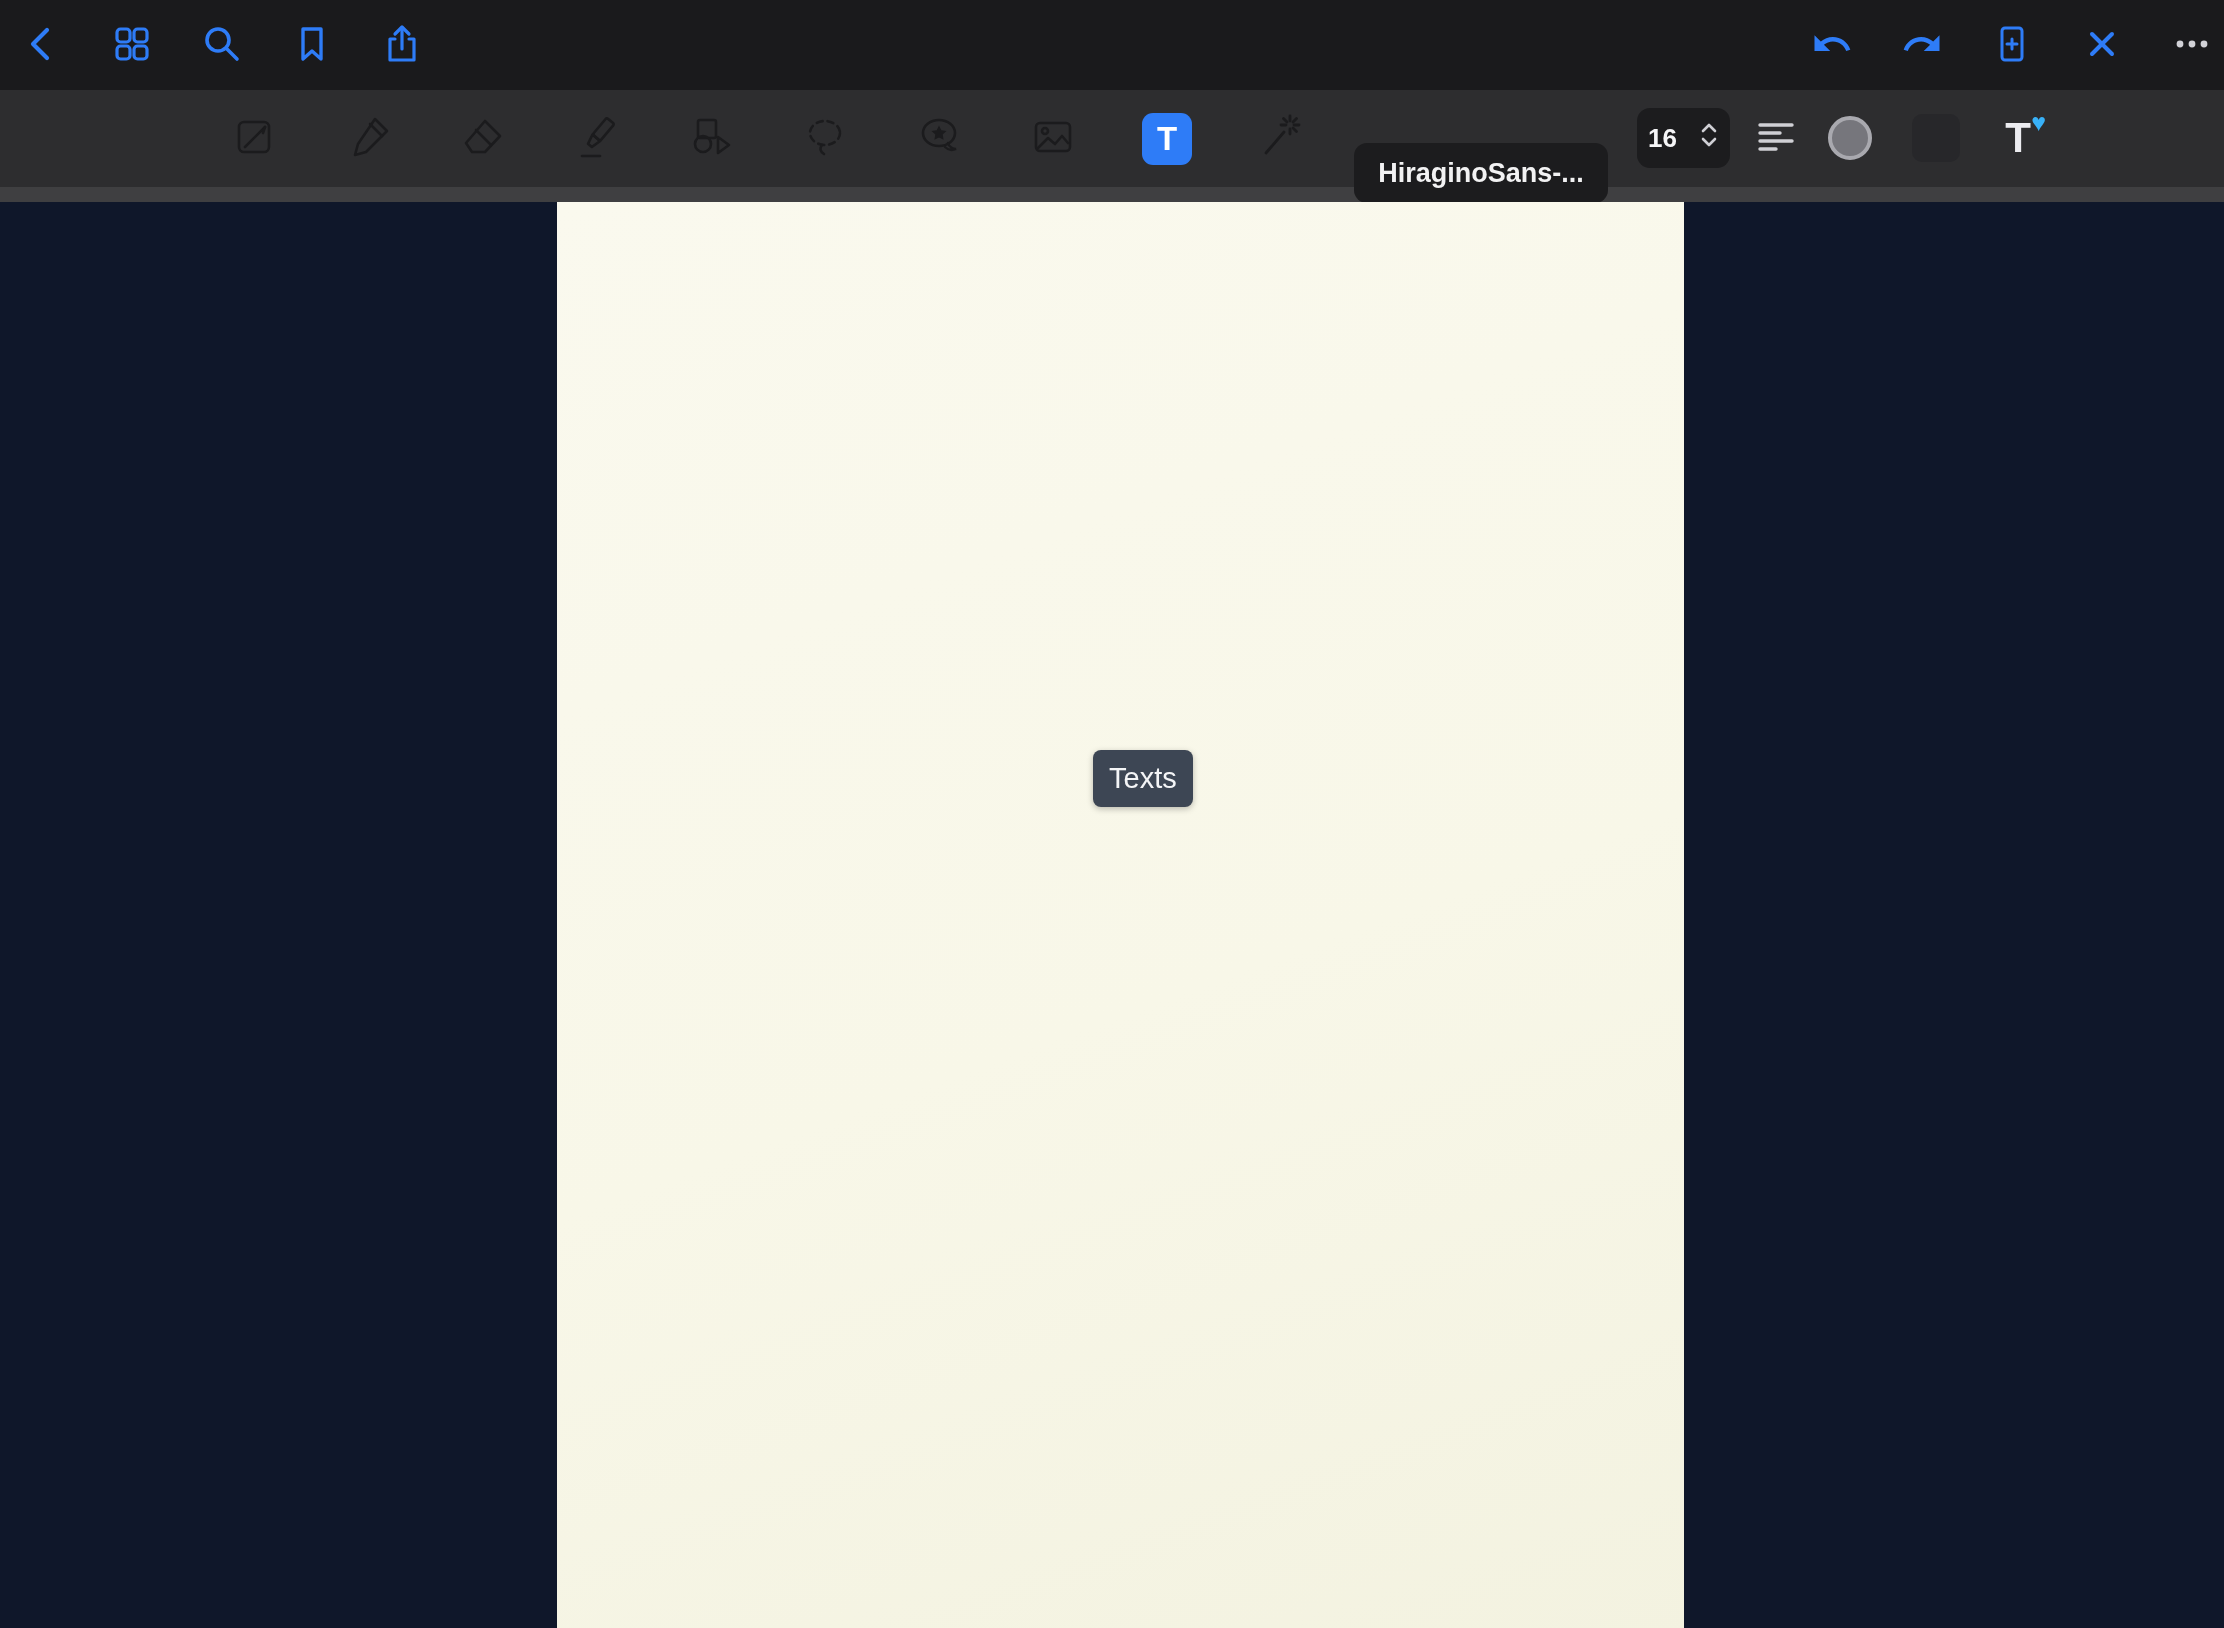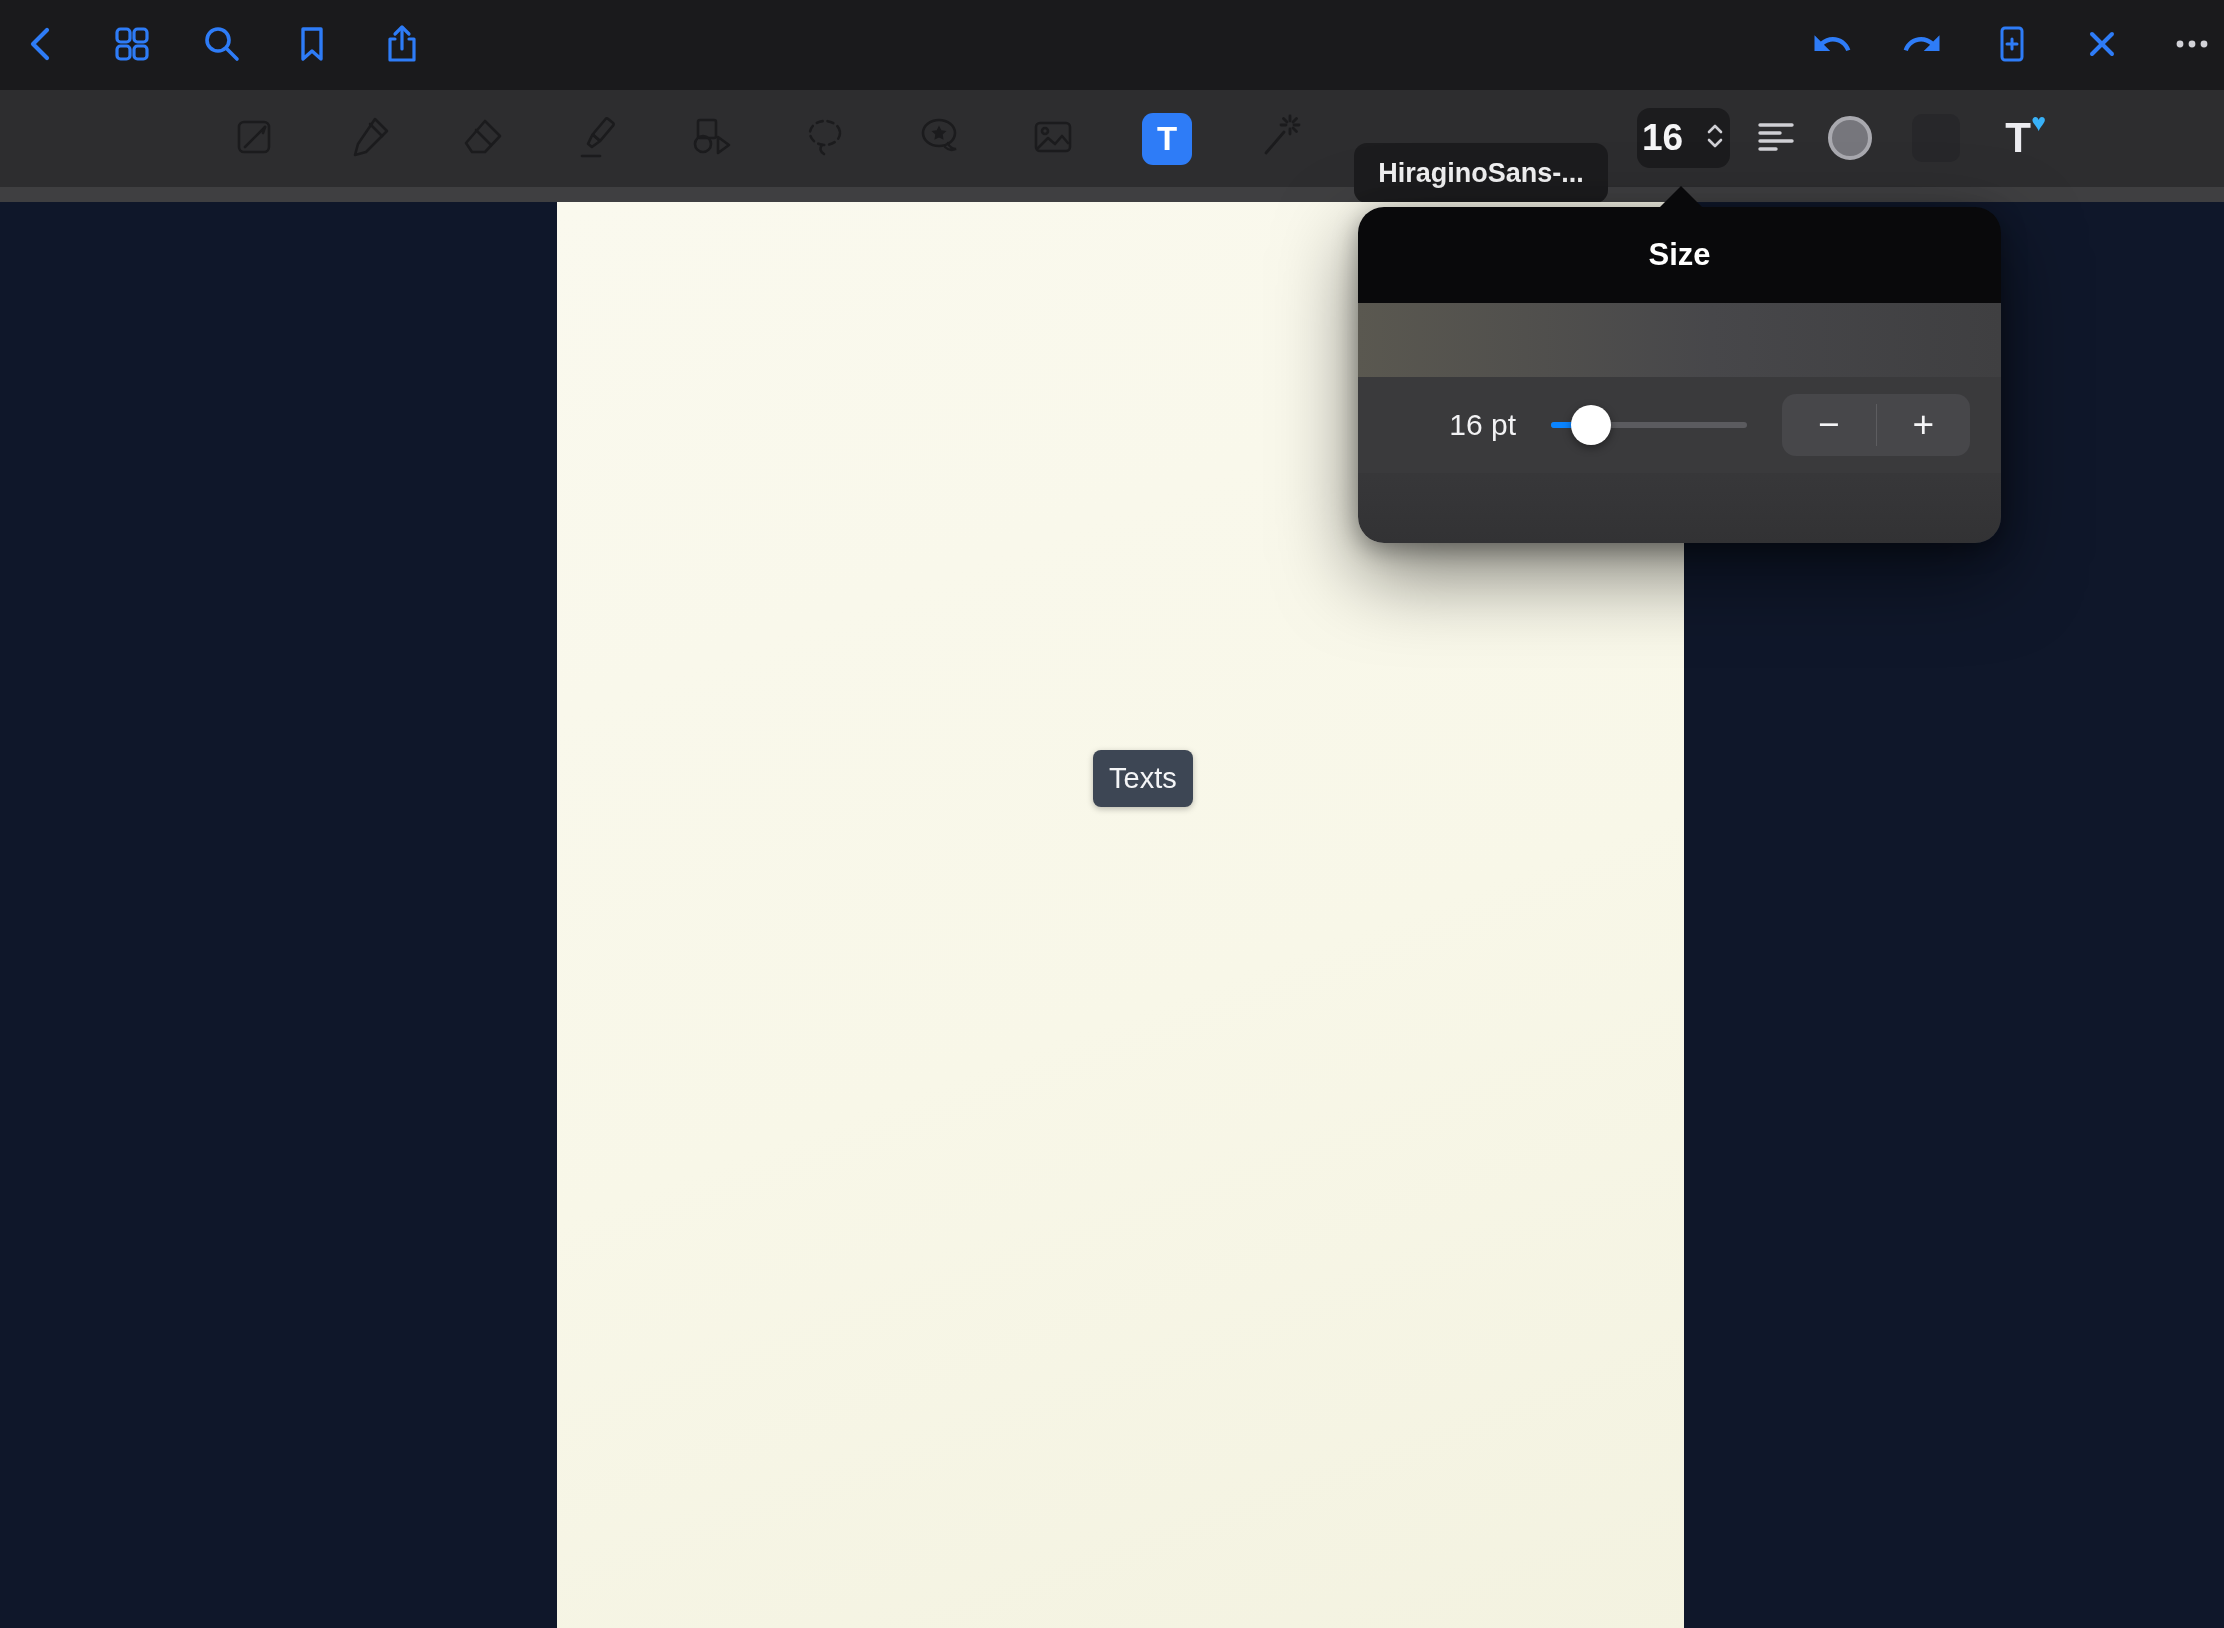--- a/index.html
+++ b/index.html
@@ -37,21 +37,21 @@
     display:flex;align-items:center;justify-content:center;
     color:#fff;font-size:33px;font-weight:700;
   }
   .font-pill{
     position:absolute;left:1354px;top:18px;width:254px;height:60px;border-radius:13px;
     background:#1c1c1e;color:#f2f2f3;font-size:27px;font-weight:700;
     display:flex;align-items:center;justify-content:center;white-space:nowrap;overflow:hidden;margin-top:35px;
   }
   .size-pill{
     position:absolute;left:1637px;top:18px;width:93px;height:60px;border-radius:13px;
-    background:#1c1c1e;color:#f5f5f7;font-size:37px;font-weight:700;
+    background:#1c1c1e;color:#f5f5f7;font-size:26px;font-weight:700;
     display:flex;align-items:center;justify-content:center;gap:22px;
   }
   .align-btn{position:absolute;left:1752px;top:23px;width:50px;height:50px;display:flex;align-items:center;justify-content:center;}
   .color-btn{
     position:absolute;left:1828px;top:26px;width:44px;height:44px;border-radius:50%;
     background:#76767c;border:4px solid #a9a9af;box-sizing:border-box;
   }
   .swatch-btn{
     position:absolute;left:1912px;top:24px;width:48px;height:48px;border-radius:10px;
     background:#27272a;
@@ -357,37 +357,14 @@
       <span class="theart">♥</span>
     </button>
   </div>
 
   <div class="canvas">
     <div class="paper">
       <div class="text-object">Texts</div>
     </div>
   </div>
 
-  <div class="popover">
-    <div class="popover-arrow"></div>
-    <div class="popover-header">
-      <span>Size</span>
-    </div>
-    <div class="popover-body">
-      <div class="popover-band"></div>
-      <div class="slider-row">
-        <span class="size-val">16 pt</span>
-        <div class="slider">
-          <div class="track">
-            <div class="fill"></div>
-          </div>
-          <div class="thumb"></div>
-        </div>
-        <div class="stepper">
-          <button>−</button>
-          <div class="divider"></div>
-          <button>+</button>
-        </div>
-      </div>
-    </div>
-  </div>
 
 </div>
 
 </body></html>

